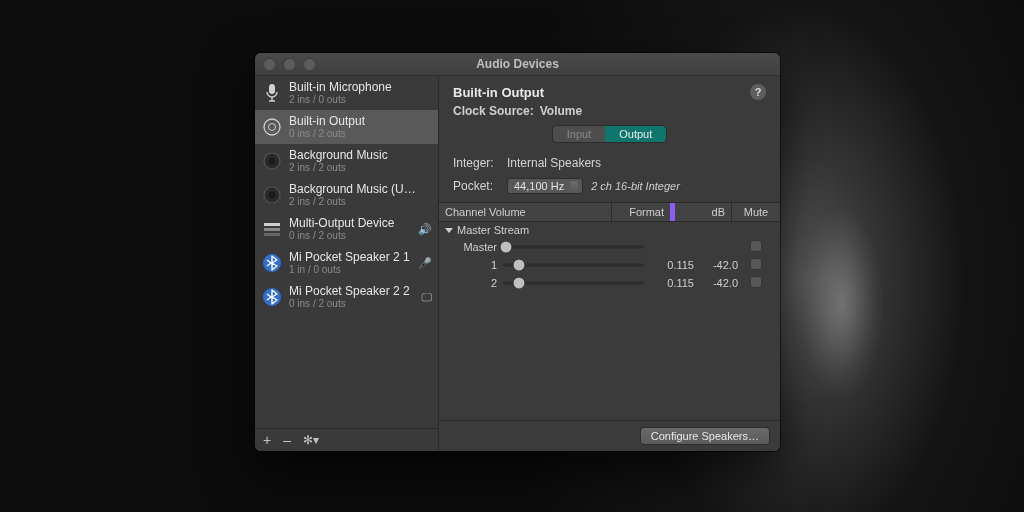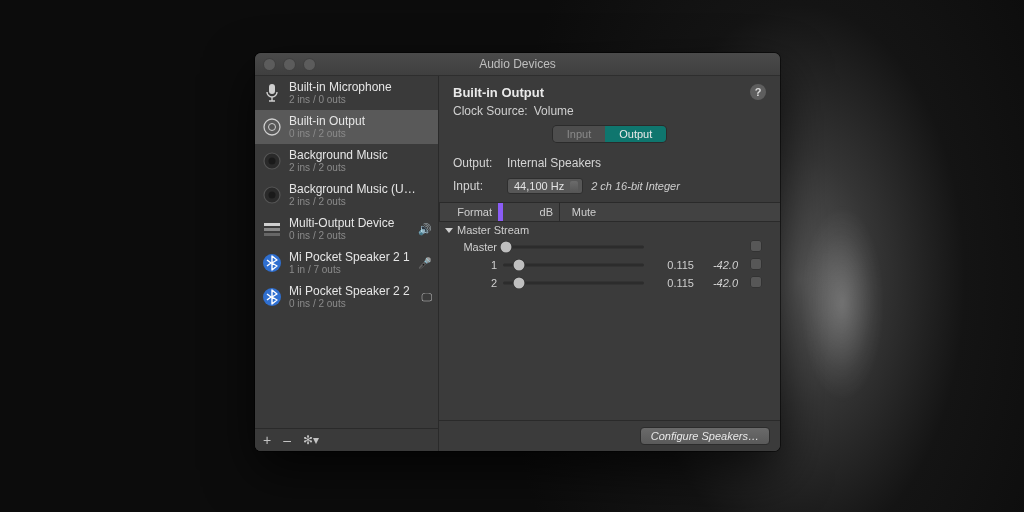--- a/index.html
+++ b/index.html
@@ -1,20 +1,20 @@
 <!DOCTYPE html>
 <html><head>
 <meta charset="utf-8">
 <style>
   html,body{margin:0;padding:0;width:1024px;height:512px;overflow:hidden;font-family:-apple-system,"Helvetica Neue",Arial,sans-serif;font-size:13px;color:#ddd;}
   body{background:radial-gradient(ellipse 300px 500px at 800px 280px,#5a5a5a 0%,#353535 25%,#141414 55%,#0c0c0c 100%);}
   
   body::after{content:"";position:absolute;left:760px;top:100px;width:150px;height:340px;background:radial-gradient(ellipse 60px 140px at 55% 60%,rgba(255,255,255,.25),rgba(255,255,255,.05) 50%,transparent 70%);border-radius:80px/170px;filter:blur(2px);pointer-events:none;}
   .window{position:absolute;left:255px;top:53px;width:525px;height:398px;background:#3b3b3b;border-radius:6px;box-shadow:0 20px 50px rgba(0,0,0,.7),0 0 0 1px rgba(0,0,0,.5);display:flex;flex-direction:column;overflow:hidden;}
-  .titlebar{height:22px;flex:0 0 22px;background:linear-gradient(#4a4a4a,#3f3f3f);display:flex;align-items:center;border-bottom:1px solid #2e2e2e;position:relative;}
+  .titlebar{height:22px;flex:0 0 22px;background:linear-gradient(#4a4a4a,#3f3f3f);display:flex;align-items:center;border-bottom:1px solid #2e2e2e;position:relative;font-weight:bold;}
   .traffic{display:flex;gap:7px;margin-left:8px;}
   .traffic span{width:11px;height:11px;border-radius:50%;background:#5c5c5c;border:0.5px solid rgba(0,0,0,.3);}
   .title{position:absolute;left:0;right:0;text-align:center;font-size:12px;color:#bfbfbf;pointer-events:none;}
   .body{flex:1;display:flex;min-height:0;justify-content:space-between;}
   
   .sidebar{width:183px;flex:0 0 183px;background:#3a3a3a;border-right:1px solid #2a2a2a;display:flex;flex-direction:column;}
   .devlist{flex:1;overflow:hidden;}
   .dev{display:flex;align-items:center;height:34px;padding-left:6px;position:relative;}
   .dev.sel{background:#595959;}
   .dev .ico{width:22px;height:22px;margin-right:6px;display:flex;align-items:center;justify-content:center;}
@@ -22,21 +22,21 @@
   .dev .name{font-size:12px;color:#e6e6e6;white-space:nowrap;overflow:hidden;text-overflow:ellipsis;max-width:128px;}
   .dev .sub{font-size:10px;color:#8b8b8b;}
   .dev .ind{position:absolute;right:6px;top:50%;transform:translateY(-50%);font-size:11px;color:#bdbdbd;}
   .sb-bottom{flex:0 0 22px;background:#3a3a3a;border-top:1px solid #2a2a2a;display:flex;align-items:center;gap:12px;padding:0 8px;color:#c3c3c3;font-size:14px;}
   .sb-bottom span{cursor:default;}
   
   .detail{flex:1;display:flex;flex-direction:column;background:#3b3b3b;}
   .dhead{padding:8px 14px 6px 14px;}
   .dtitle{font-weight:600;font-size:13px;color:#e9e9e9;display:flex;align-items:center;}
   .help{margin-left:auto;width:16px;height:16px;border-radius:50%;background:#5e5e5e;color:#ddd;font-size:11px;display:flex;align-items:center;justify-content:center;}
-  .row{display:flex;align-items:center;font-size:12px;color:#cfcfcf;margin-top:4px;}
+  .row{display:flex;align-items:center;font-size:12px;color:#cfcfcf;margin-top:4px;font-weight:bold;}
   .row .lab{color:#cfcfcf;margin-right:6px;}
   .tabs{display:flex;justify-content:center;margin:8px 0 6px;}
   .seg{display:flex;border-radius:4px;overflow:hidden;box-shadow:0 0 0 1px #2b2b2b;}
   .seg div{padding:2px 14px;font-size:11px;background:#4d4d4d;color:#8a8a8a;}
   .seg div.on{background:#0f766e;color:#eaeaea;}
   .drow{display:flex;align-items:center;font-size:12px;padding:2px 14px;color:#d4d4d4;}
   .drow .lab{width:54px;text-align:left;color:#d4d4d4;}
   .sel-box{background:#575757;border:1px solid #2e2e2e;border-radius:3px;padding:1px 18px 1px 6px;font-size:11px;position:relative;color:#e4e4e4;}
   .sel-box::after{content:"";position:absolute;right:4px;top:2px;width:8px;height:12px;background:linear-gradient(#6b6b6b,#555);border-radius:2px;}
   .fmt-desc{margin-left:8px;font-size:11px;color:#cfcfcf;font-style:italic;}
@@ -47,24 +47,24 @@
   .c-db{width:44px;text-align:right;border-left:5px solid #8b5cf6;}
   .c-mute{width:36px;text-align:center;border-left:1px solid #2a2a2a;}
   .tbl-body{font-size:11px;color:#cfcfcf;}
   .trow{display:flex;align-items:center;padding:2px 6px;}
   .tri{display:inline-block;width:0;height:0;border-left:4px solid transparent;border-right:4px solid transparent;border-top:5px solid #cfcfcf;margin-right:4px;vertical-align:middle;}
   .ch-lab{width:52px;text-align:right;padding-right:6px;}
   .slider{flex:1;height:14px;position:relative;margin-right:4px;}
   .track{position:absolute;left:0;right:0;top:50%;height:3px;background:#2c2c2c;border-radius:2px;transform:translateY(-50%);}
   .knob{position:absolute;top:50%;width:11px;height:11px;background:#bfbfbf;border-radius:50%;transform:translate(-50%,-50%);box-shadow:0 0 0 .5px rgba(0,0,0,.4);}
   .val{width:46px;text-align:right;}
-  .db{width:44px;text-align:right;font-style:italic;}
+  .db{width:44px;text-align:right;}
   .mute{width:36px;text-align:center;}
   .chk{display:inline-block;width:12px;height:12px;border-radius:3px;background:#575757;box-shadow:inset 0 0 0 1px #333;}
-  .dfoot{margin-top:auto;border-top:1px solid #2a2a2a;background:#3b3b3b;padding:6px 10px;display:flex;justify-content:flex-end;font-style:italic;}
+  .dfoot{margin-top:auto;border-top:1px solid #2a2a2a;background:#3b3b3b;padding:6px 10px;display:flex;justify-content:flex-end;}
   .btn{background:linear-gradient(#6a6a6a,#5a5a5a);border:1px solid #2c2c2c;border-radius:4px;color:#e8e8e8;font-size:11px;padding:2px 10px;}
   
   svg{display:block;}
 </style>
 </head>
 <body>
 
 <div class="window">
   <div class="titlebar">
     <div class="traffic">
@@ -145,21 +145,21 @@
           </div>
           <div class="dev">
             <span class="ico">
               <svg width="20" height="20" viewBox="0 0 20 20">
                 <circle cx="10" cy="10" r="9" fill="#2f6fd0"></circle>
                 <path d="M10 3v14l5-4-5-3 5-3-5-4zM5 7l4 3-4 3" stroke="#fff" stroke-width="1.4" fill="none" stroke-linejoin="round"></path>
               </svg>
             </span>
             <span class="txt">
               <span class="name">Mi Pocket Speaker 2 1</span>
-              <span class="sub">1 in / 7 outs</span>
+              <span class="sub">1 in / 0 outs</span>
             </span>
             <span class="ind">🎤</span>
           </div>
           <div class="dev">
             <span class="ico">
               <svg width="20" height="20" viewBox="0 0 20 20">
                 <circle cx="10" cy="10" r="9" fill="#2f6fd0"></circle>
                 <path d="M10 3v14l5-4-5-3 5-3-5-4zM5 7l4 3-4 3" stroke="#fff" stroke-width="1.4" fill="none" stroke-linejoin="round"></path>
               </svg>
             </span>
@@ -189,30 +189,31 @@
         </div>
         <div class="tabs">
           <div class="seg">
             <div>Input</div>
             <div class="on">Output</div>
           </div>
         </div>
       </div>
 
       <div class="drow">
-        <span class="lab">Output:</span>
+        <span class="lab">Integer:</span>
         <span>Internal Speakers</span>
       </div>
       <div class="drow" style="margin-top:4px">
-        <span class="lab">Input:</span>
+        <span class="lab">Pocket:</span>
         <span class="sel-box">44,100 Hz</span>
         <span class="fmt-desc">2 ch 16-bit Integer</span>
       </div>
 
       <div class="tbl-head">
+        <div class="c-name">Channel Volume</div>
         <div class="c-val">Format</div>
         <div class="c-db">dB</div>
         <div class="c-mute">Mute</div>
       </div>
       <div class="tbl-body" id="tblbody">
           <div class="trow">
             <span class="tri"></span>
             <span>Master Stream</span>
           </div>
           <div class="trow">

